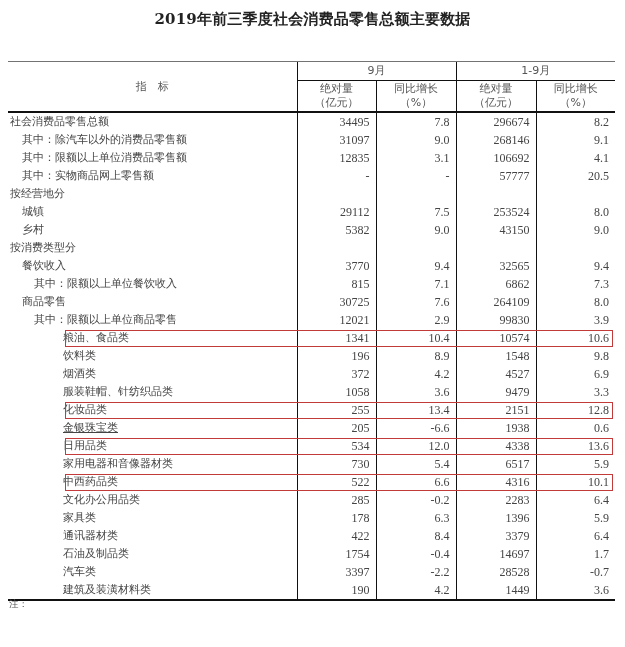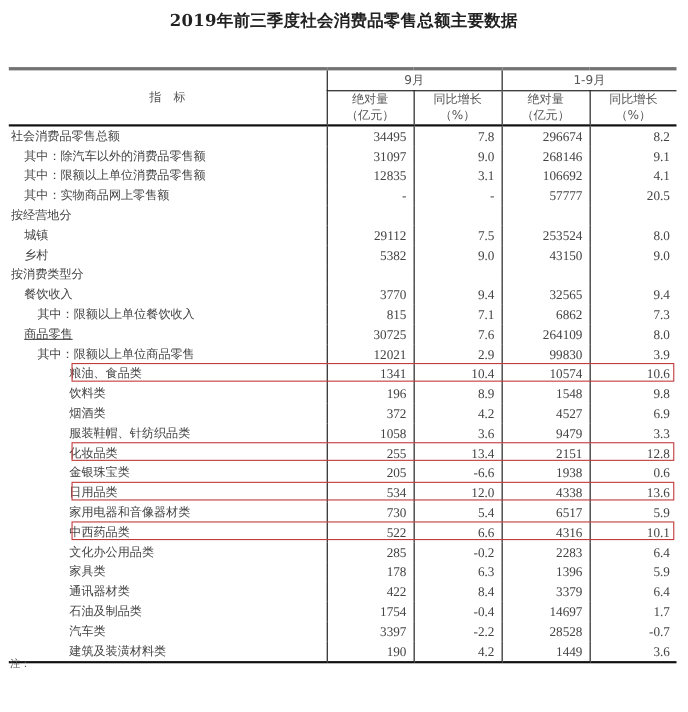--- a/index.html
+++ b/index.html
@@ -9,21 +9,21 @@
            font-family:"DejaVu Serif","Liberation Serif",serif; font-weight:bold;
            font-size:15px; color:#222; letter-spacing:0.2px; }
   table.data { position:absolute; top:61px; left:8px; width:607px; border-collapse:collapse;
                table-layout:fixed; font-size:11px; }
   table.data col.c0 { width:289px; }
   table.data col.c1 { width:79px; }
   table.data col.c2 { width:80px; }
   table.data col.c3 { width:80px; }
   table.data col.c4 { width:79px; }
   thead th { font-weight:normal; color:#555; text-align:center; line-height:14px; padding:0; }
-  thead tr.h1 th { height:18px; border-top:3px solid #737373; }
+  thead tr.h1 th { height:18px; border-top:1px solid #737373; }
   thead tr.h1 th.grp { border-bottom:1.5px solid #111; border-left:1.5px solid #111; }
   thead tr.h2 th { height:30px; border-bottom:2px solid #111; }
   thead th.ind { border-bottom:2px solid #111; }
   thead tr.h2 th.sub { border-left:1.5px solid #111; }
   tbody td { height:18px; padding:0; line-height:18px; white-space:nowrap; }
   tbody td.num { text-align:right; padding-right:6px; border-left:1.5px solid #111;
                  font-family:"Liberation Serif","DejaVu Serif",serif; font-size:12px; color:#444; }
   tbody td.lbl { color:#444; font-size:11px; }
   tbody tr:last-child td { border-bottom:2px solid #111;margin-top:36px; }
   .hlbox { position:absolute; left:65px; width:548px; height:17px;
@@ -122,21 +122,21 @@
         <td class="num">9.4</td>
       </tr>
       <tr>
         <td class="lbl" style="padding-left: 26px;">其中：限额以上单位餐饮收入</td>
         <td class="num">815</td>
         <td class="num">7.1</td>
         <td class="num">6862</td>
         <td class="num">7.3</td>
       </tr>
       <tr>
-        <td class="lbl" style="padding-left: 14px; text-decoration: underline;">商品零售</td>
+        <td class="lbl" style="padding-left: 14px;">商品零售</td>
         <td class="num">30725</td>
         <td class="num">7.6</td>
         <td class="num">264109</td>
         <td class="num">8.0</td>
       </tr>
       <tr>
         <td class="lbl" style="padding-left: 26px;">其中：限额以上单位商品零售</td>
         <td class="num">12021</td>
         <td class="num">2.9</td>
         <td class="num">99830</td>
@@ -171,21 +171,21 @@
         <td class="num">3.3</td>
       </tr>
       <tr>
         <td class="lbl" style="padding-left: 55px;">化妆品类</td>
         <td class="num">255</td>
         <td class="num">13.4</td>
         <td class="num">2151</td>
         <td class="num">12.8</td>
       </tr>
       <tr>
-        <td class="lbl" style="padding-left: 55px;">金银珠宝类</td>
+        <td class="lbl" style="padding-left: 55px; text-decoration: underline;">金银珠宝类</td>
         <td class="num">205</td>
         <td class="num">-6.6</td>
         <td class="num">1938</td>
         <td class="num">0.6</td>
       </tr>
       <tr>
         <td class="lbl" style="padding-left: 55px;">日用品类</td>
         <td class="num">534</td>
         <td class="num">12.0</td>
         <td class="num">4338</td>

